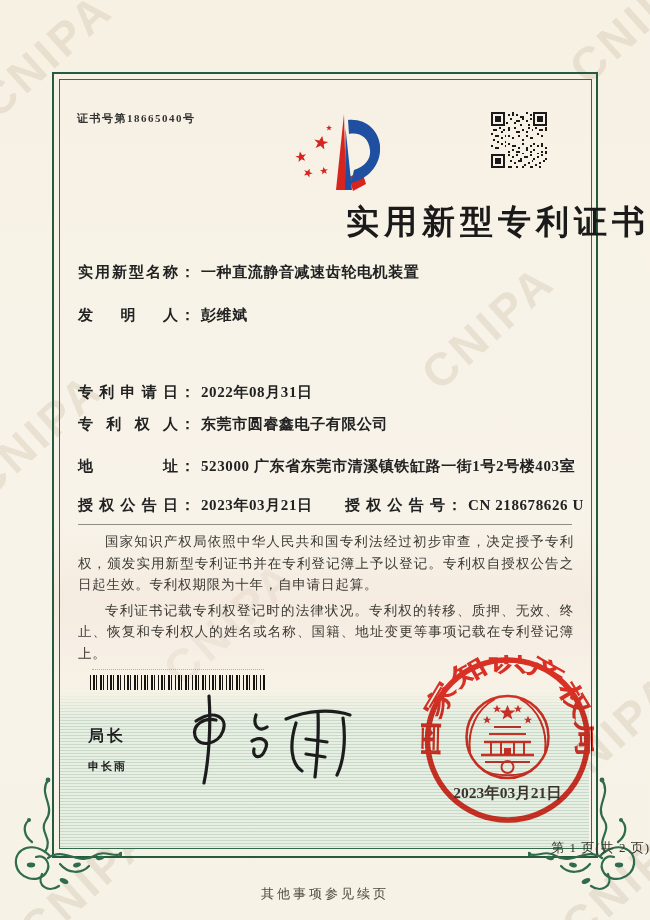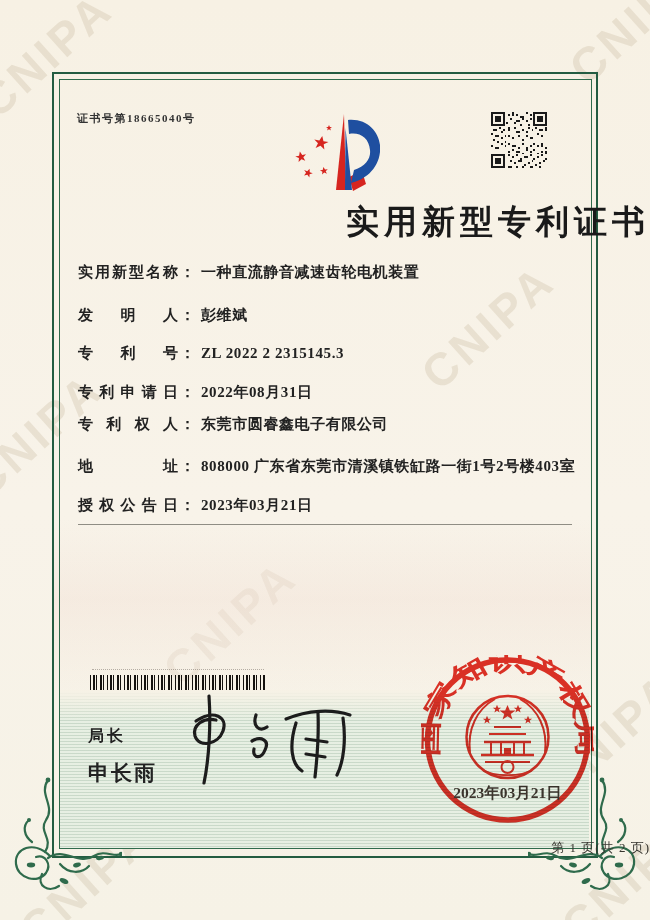--- a/index.html
+++ b/index.html
@@ -40,21 +40,21 @@
   .paras{position:absolute;left:78px;top:531px;width:496px;font-size:13.5px;line-height:21.5px;
          letter-spacing:.8px;color:#3b3a35;text-align:justify;}
   .paras p{margin:0 0 4px;text-indent:2em;}
 
   .barcode-top{position:absolute;left:92px;top:669px;width:172px;border-top:1px dotted rgba(60,50,40,.35);}
   .barcode{position:absolute;left:90px;top:675px;width:176px;height:15px;
     background:repeating-linear-gradient(90deg,#15120f 0 1px,transparent 1px 3px,#15120f 3px 5px,transparent 5px 6px,
       #15120f 6px 7px,transparent 7px 10px,#15120f 10px 12px,transparent 12px 13px,#15120f 13px 14px,transparent 14px 17px);}
 
   .signer-title{position:absolute;left:88px;top:726px;font-size:16px;font-weight:600;letter-spacing:3px;color:#222;}
-  .signer-name{position:absolute;left:88px;top:759px;font-size:21px;font-weight:600;letter-spacing:2px;color:#222;}
+  .signer-name{position:absolute;left:88px;top:759px;font-size:11px;font-weight:600;letter-spacing:2px;color:#222;}
   .signature{position:absolute;left:168px;top:686px;width:200px;height:102px;}
   .seal{position:absolute;left:421px;top:655px;width:173px;height:173px;opacity:.93;mix-blend-mode:multiply;}
 
   .page-no{position:absolute;left:0;top:839px;width:100%;text-align:right;font-size:13px;letter-spacing:1px;color:#36352f;}
   .footer-note{position:absolute;left:0;top:885px;width:100%;text-align:center;font-size:13px;letter-spacing:3px;
                color:#4d4a40;font-weight:500;}
   .logo{position:absolute;left:274px;top:106px;width:106px;height:94px;}
   .qr{position:absolute;left:491px;top:112px;width:56px;height:56px;}
 </style>
 </head>
@@ -169,38 +169,42 @@
   </svg>
 
   <div class="title">实用新型专利证书</div>
 
   <div class="row" style="top:263px">
     <span class="flabel">实用新型名称</span><span class="colon">：</span><span class="fvalue">一种直流静音减速齿轮电机装置</span>
   </div>
   <div class="row" style="top:306px">
     <span class="flabel">发明人</span><span class="colon">：</span><span class="fvalue">彭维斌</span>
   </div>
-  <div class="row" style="top:344px">
-    <span class="flabel">专利号</span><span class="colon">：</span><span class="fvalue">ZL 2022 2 2315145.3</span>
-  </div>
   <div class="row" style="top:383px">
     <span class="flabel">专利申请日</span><span class="colon">：</span><span class="fvalue">2022年08月31日</span>
   </div>
   <div class="row" style="top:415px">
     <span class="flabel">专利权人</span><span class="colon">：</span><span class="fvalue">东莞市圆睿鑫电子有限公司</span>
   </div>
   <div class="row" style="top:457px">
-    <span class="flabel">地址</span><span class="colon">：</span><span class="fvalue">808000 广东省东莞市清溪镇铁缸路一街1号2号楼403室</span>
+    <span class="flabel">地址</span><span class="colon">：</span><span class="fvalue">523000 广东省东莞市清溪镇铁缸路一街1号2号楼403室</span>
   </div>
   <div class="row" style="top:496px">
     <span class="flabel">授权公告日</span><span class="colon">：</span><span class="fvalue">2023年03月21日</span>
+    <span class="pair2">
+      <span class="flabel">授权公告号</span><span class="colon">：</span><span class="fvalue">CN 218678626 U</span>
+    </span>
   </div>
 
   <div class="divider"></div>
 
+  <div class="paras">
+    <p>国家知识产权局依照中华人民共和国专利法经过初步审查，决定授予专利权，颁发实用新型专利证书并在专利登记簿上予以登记。专利权自授权公告之日起生效。专利权期限为十年，自申请日起算。</p>
+    <p>专利证书记载专利权登记时的法律状况。专利权的转移、质押、无效、终止、恢复和专利权人的姓名或名称、国籍、地址变更等事项记载在专利登记簿上。</p>
+  </div>
 
   <div class="barcode-top"></div>
   <div class="barcode"></div>
 
   <div class="signer-title">局长</div>
   <div class="signer-name">申长雨</div>
 
   <svg class="signature" viewBox="0 0 200 100">
     <g stroke="#1c1c1c" stroke-width="3.2" fill="none" stroke-linecap="round" stroke-linejoin="round">
       <path d="M28,34 C46,22 60,30 55,44 C50,58 31,61 27,49 C24,38 36,30 48,33"></path>
@@ -244,14 +248,15 @@
         <path d="M49,98 C46,74 56,54 74,44"></path>
         <path d="M124,98 C127,74 117,54 99,44"></path>
         <circle cx="86.5" cy="112" r="6"></circle>
         <path d="M62,115 C72,122 101,122 111,115"></path>
       </g>
     </g>
     <text x="86.5" y="143" text-anchor="middle" font-size="15.5" font-weight="bold" fill="#352a24" font-family="'Liberation Serif',serif">2023年03月21日</text>
   </svg>
 
   <div class="page-no">第 1 页(共 2 页)</div>
+  <div class="footer-note">其他事项参见续页</div>
 
 </div>
 
 </body></html>

